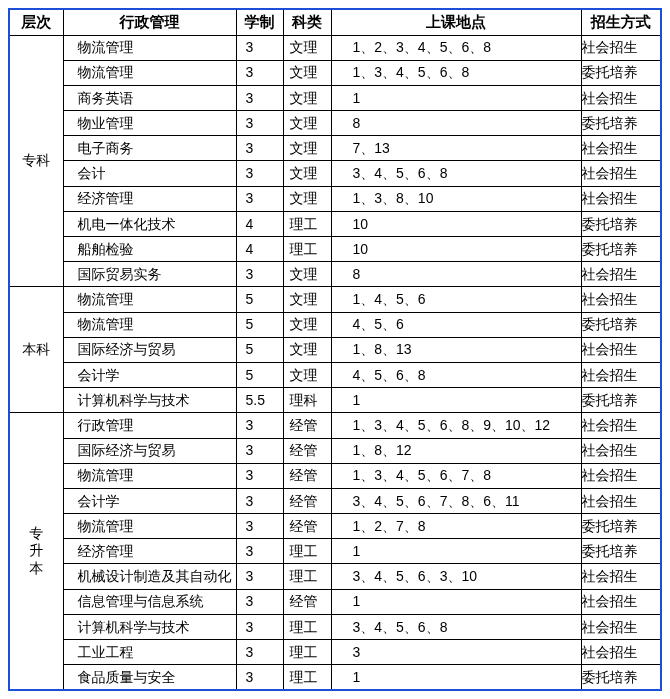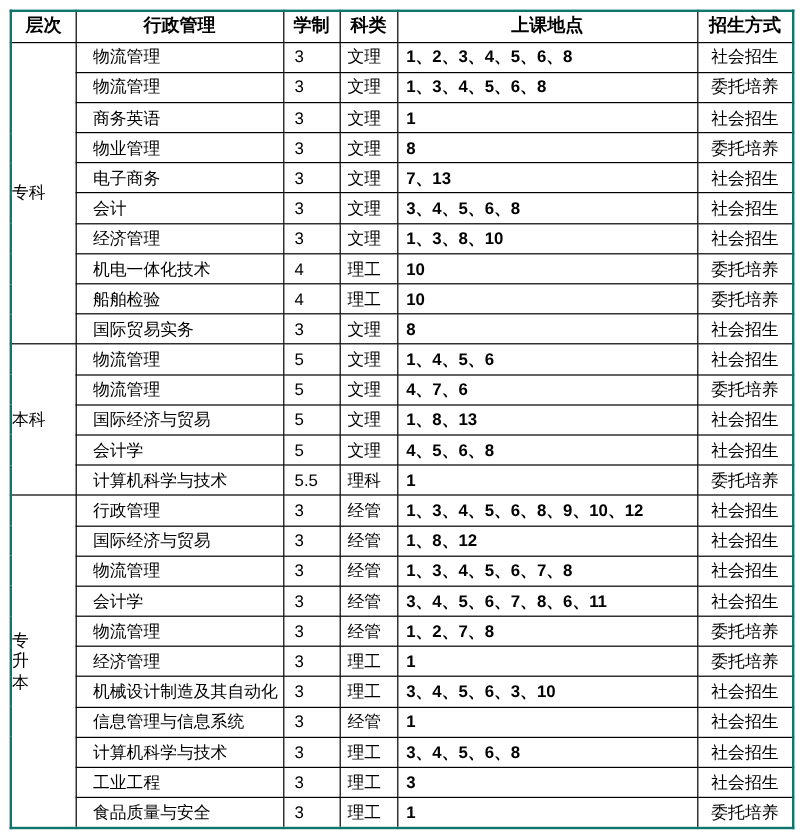--- a/index.html
+++ b/index.html
@@ -9,44 +9,44 @@
     font-family: "Liberation Sans", "DejaVu Sans", sans-serif;
     color: #000000;
   }
   .page { position: relative; width: 670px; height: 699px; background: #ffffff; }
   .table-wrap { position: absolute; left: 8px; top: 8px; }
   table.programs {
     border-collapse: collapse;
     table-layout: fixed;
     width: 652px;
     height: 683px;
-    border: 2px solid #0f766e;
+    border: 2px solid #1d4ed8;
   }
   th, td {
     border: 1px solid #000000;
     font-size: 14px;
     line-height: 1.2;
     overflow: hidden;
     white-space: nowrap;
     vertical-align: middle;
     padding: 0;
   }
   thead tr { height: 26px; }
   tbody tr { height: 25px; }
   th {
     font-weight: bold;
     text-align: center;
     font-size: 15px;
   }
-  td.level    { text-align: left; line-height: 1.25; }
+  td.level    { text-align: center; line-height: 1.25; }
   td.major    { text-align: left; padding-left: 14px; }
   td.years    { text-align: left; padding-left: 9px; }
   td.category { text-align: left; padding-left: 6px; }
-  td.locations{ text-align: left; padding-left: 7px; font-weight: bold; }
-  td.method   { text-align: center; }
+  td.locations{ text-align: left; padding-left: 21px; }
+  td.method   { text-align: left; }
 </style>
 </head>
 <body>
 
 <div class="page">
   <div class="table-wrap">
     <table class="programs">
       <colgroup>
         <col style="width:54px">
         <col style="width:173px">
@@ -142,21 +142,21 @@
             <td class="major">物流管理</td>
             <td class="years">5</td>
             <td class="category">文理</td>
             <td class="locations">1、4、5、6</td>
             <td class="method">社会招生</td>
           </tr>
           <tr>
             <td class="major">物流管理</td>
             <td class="years">5</td>
             <td class="category">文理</td>
-            <td class="locations">4、7、6</td>
+            <td class="locations">4、5、6</td>
             <td class="method">委托培养</td>
           </tr>
           <tr>
             <td class="major">国际经济与贸易</td>
             <td class="years">5</td>
             <td class="category">文理</td>
             <td class="locations">1、8、13</td>
             <td class="method">社会招生</td>
           </tr>
           <tr>

